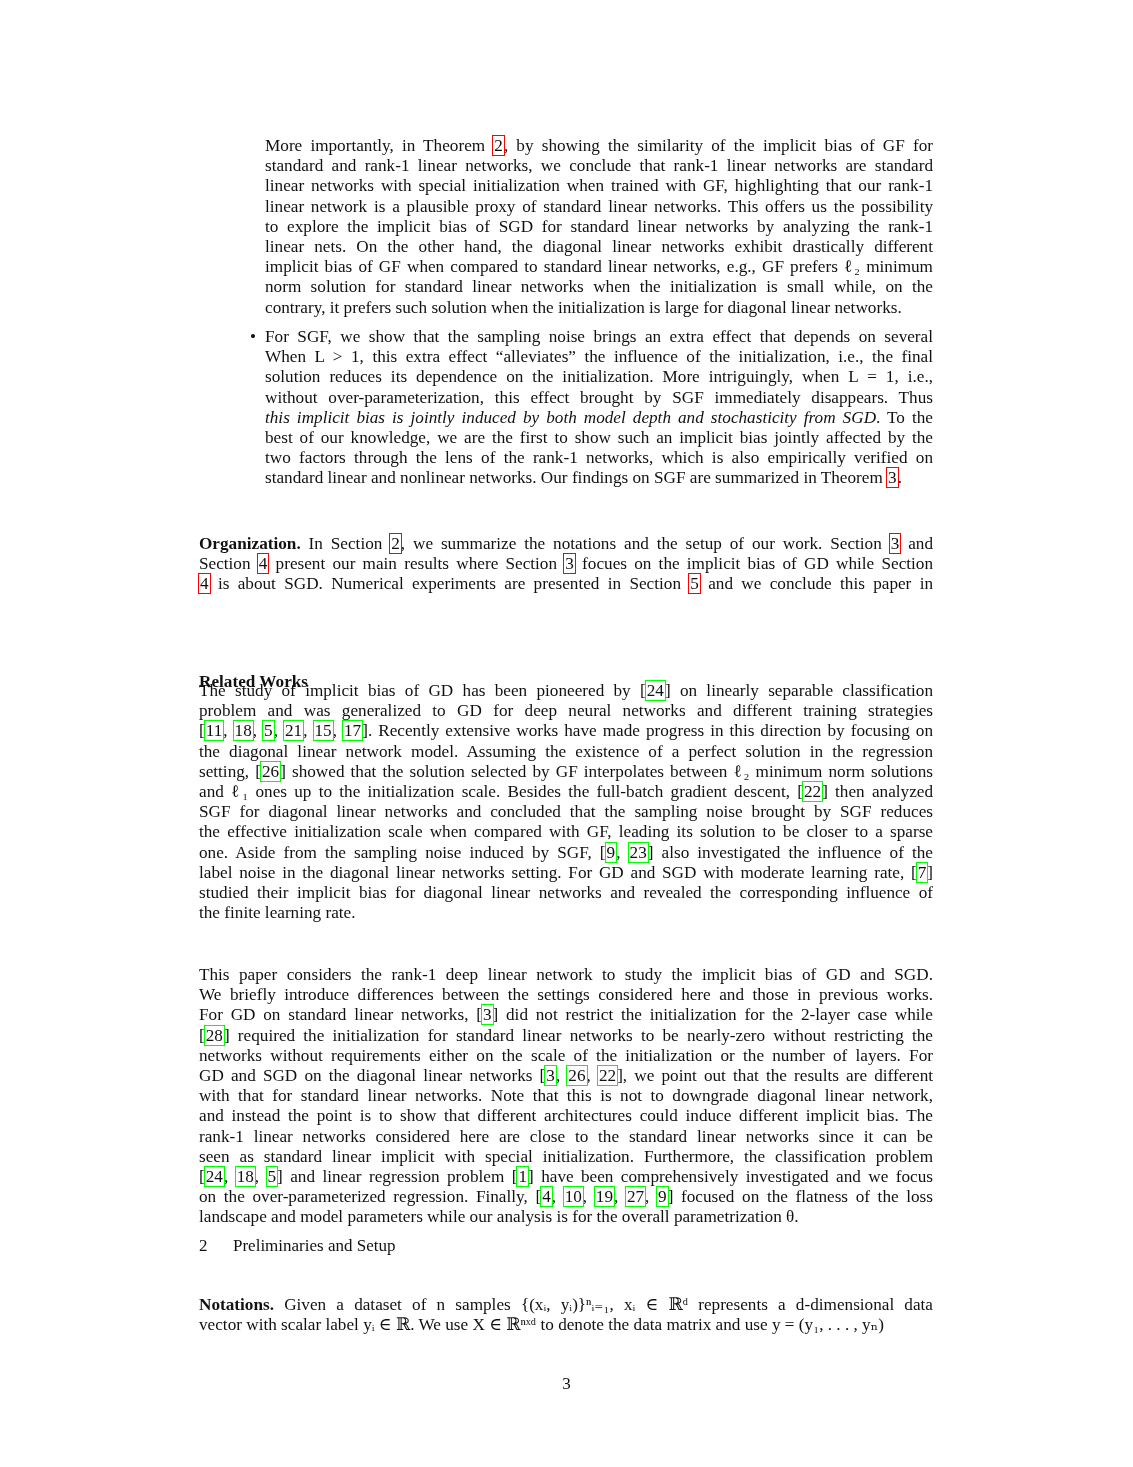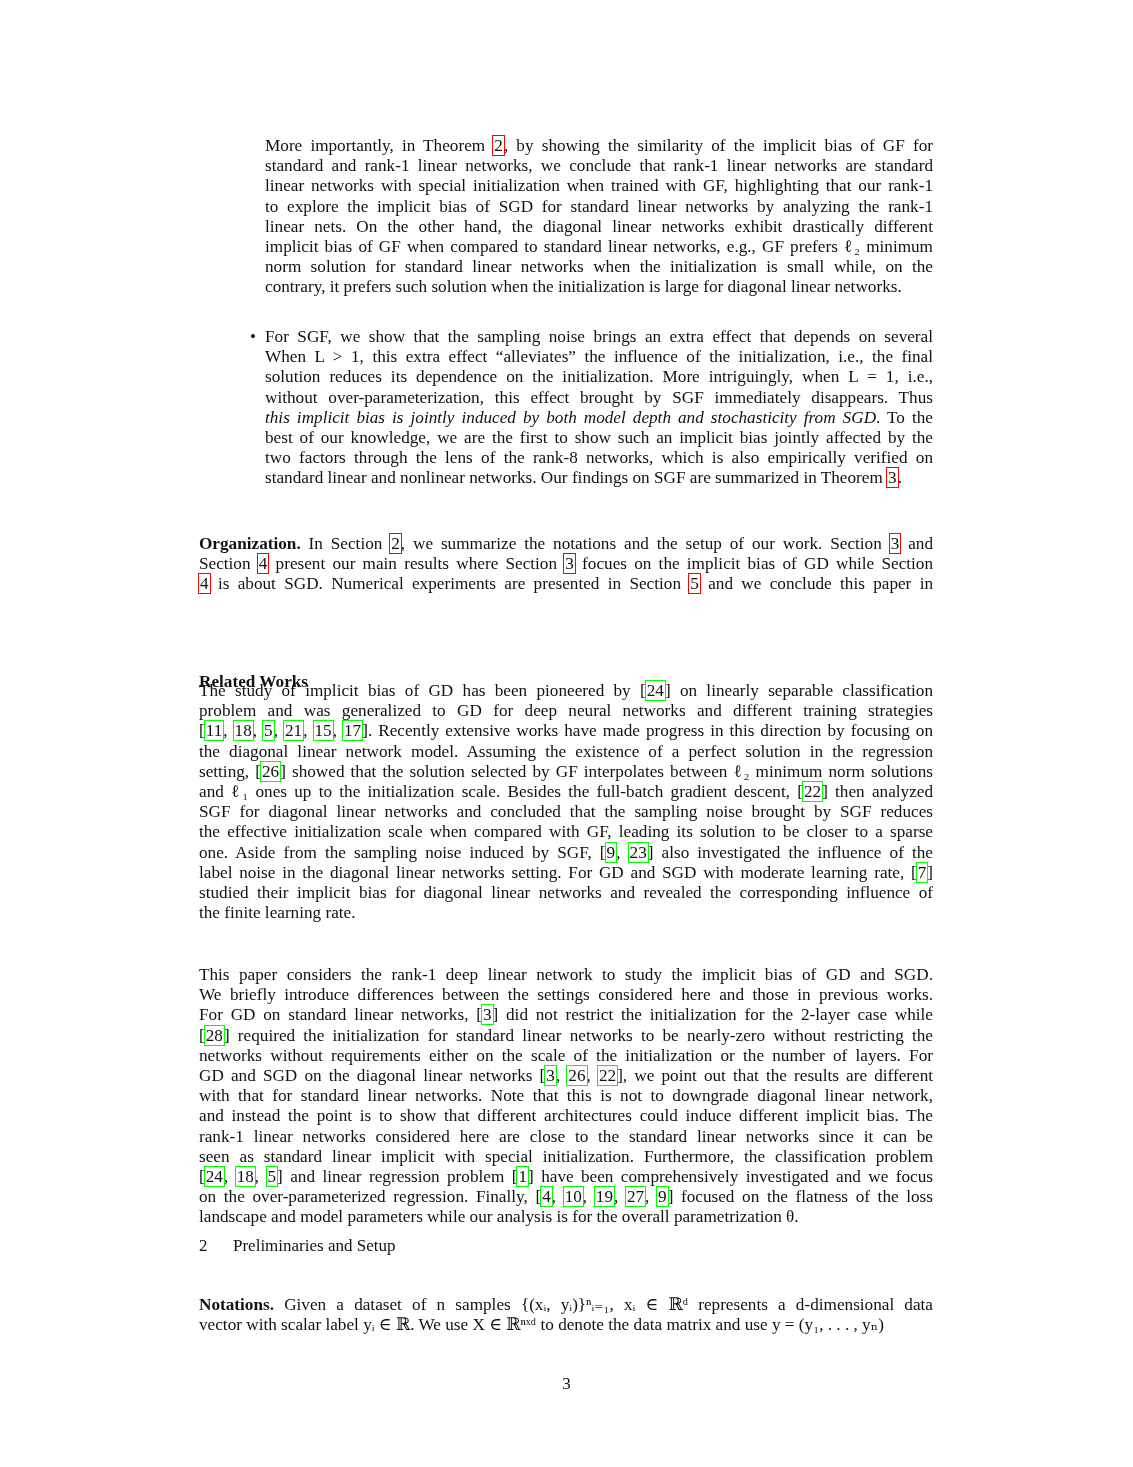--- a/index.html
+++ b/index.html
@@ -22,36 +22,37 @@
 </style>
 </head>
 <body>
 
 <div class="page">
 
   <div class="p indent" style="top:136px;">
       <span class="line">More importantly, in Theorem <a class="ref-red">2</a>, by showing the similarity of the implicit bias of GF for</span>
       <span class="line">standard and rank-1 linear networks, we conclude that rank-1 linear networks are standard</span>
       <span class="line">linear networks with special initialization when trained with GF, highlighting that our rank-1</span>
+      <span class="line">linear network is a plausible proxy of standard linear networks. This offers us the possibility</span>
       <span class="line">to explore the implicit bias of SGD for standard linear networks by analyzing the rank-1</span>
       <span class="line">linear nets.  On the other hand, the diagonal linear networks exhibit drastically different</span>
       <span class="line">implicit bias of GF when compared to standard linear networks, e.g., GF prefers ℓ₂ minimum</span>
       <span class="line">norm solution for standard linear networks when the initialization is small while, on the</span>
       <span class="line last">contrary, it prefers such solution when the initialization is large for diagonal linear networks.</span>
     </div>
 
   <span class="bullet">•</span>
   <div class="p indent" style="top:327px;">
       <span class="line">For SGF, we show that the sampling noise brings an extra effect that depends on several</span>
       <span class="line">When L &gt; 1, this extra effect “alleviates” the influence of the initialization, i.e., the final</span>
       <span class="line">solution reduces its dependence on the initialization. More intriguingly, when L = 1, i.e.,</span>
       <span class="line">without over-parameterization, this effect brought by SGF immediately disappears. Thus</span>
       <span class="line"><i>this implicit bias is jointly induced by both model depth and stochasticity from SGD</i>. To the</span>
       <span class="line">best of our knowledge, we are the first to show such an implicit bias jointly affected by the</span>
-      <span class="line">two factors through the lens of the rank-8 networks, which is also empirically verified on</span>
+      <span class="line">two factors through the lens of the rank-1 networks, which is also empirically verified on</span>
       <span class="line last">standard linear and nonlinear networks. Our findings on SGF are summarized in Theorem <a class="ref-red">3</a>.</span>
     </div>
 
   <div class="p full" style="top:534px;">
       <span class="line"><b class="run">Organization.</b>    In Section <a class="ref-red">2</a>, we summarize the notations and the setup of our work. Section <a class="ref-red">3</a> and</span>
       <span class="line">Section <a class="ref-red">4</a> present our main results where Section <a class="ref-red">3</a> focues on the implicit bias of GD while Section</span>
       <span class="line"><a class="ref-red">4</a> is about SGD. Numerical experiments are presented in Section <a class="ref-red">5</a> and we conclude this paper in</span>
     </div>
 
   <div class="heading-sub">Related Works</div>

